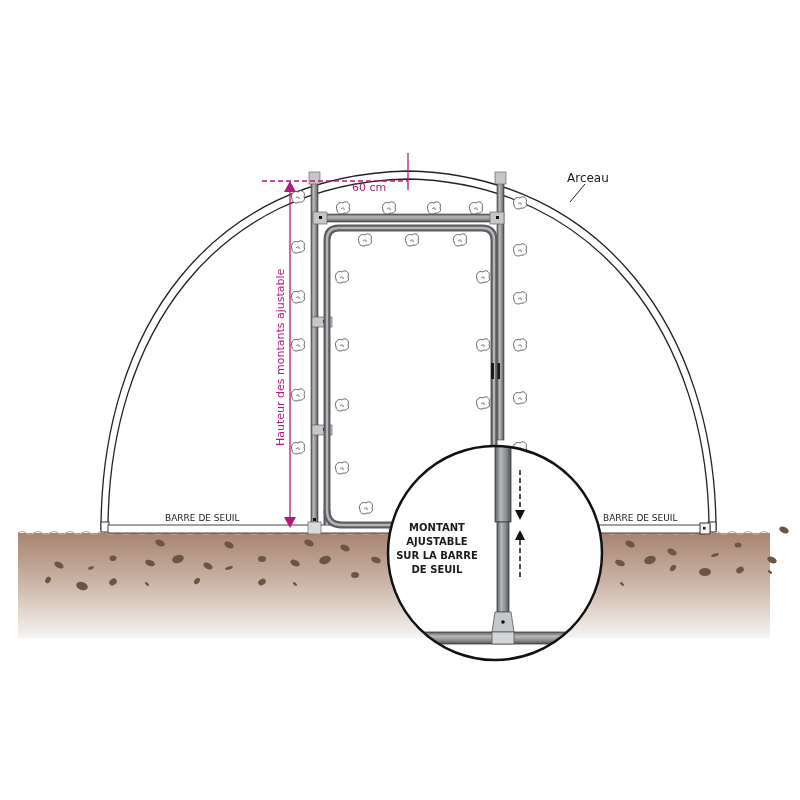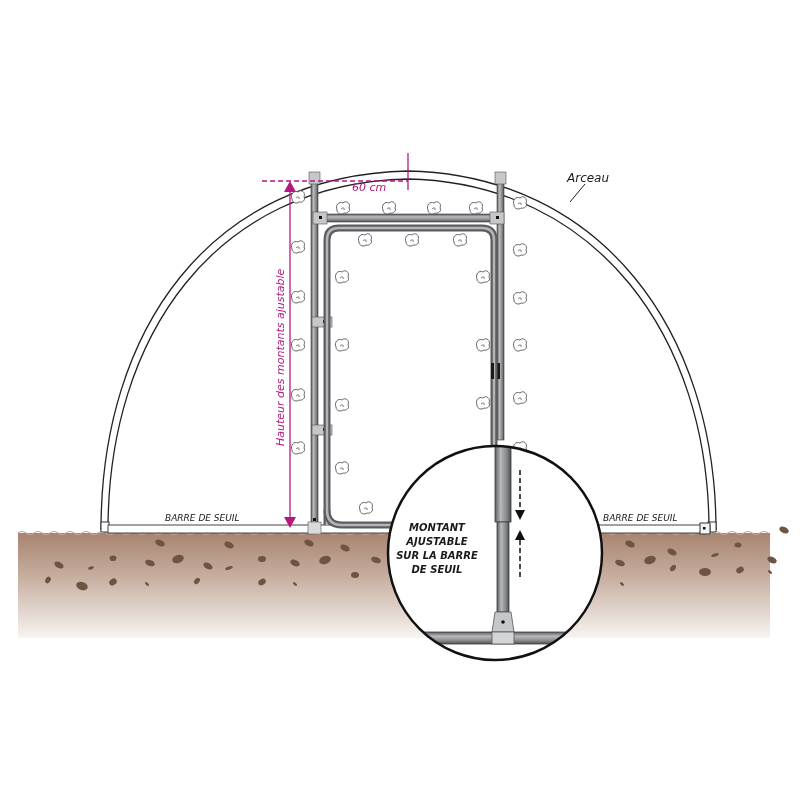--- a/index.html
+++ b/index.html
@@ -1,17 +1,17 @@
 <!DOCTYPE html>
 <html><head>
   <meta charset="utf-8">
   <style>
     html, body { margin: 0; padding: 0; background: #ffffff; }
     body { width: 800px; height: 800px; overflow: hidden; position: relative; font-family: "DejaVu Sans", sans-serif; }
-    #stage { position: absolute; left: 0; top: 0; width: 800px; height: 800px; font-style: italic; }
+    #stage { position: absolute; left: 0; top: 0; width: 800px; height: 800px; }
     svg text { font-family: "DejaVu Sans", sans-serif; }
     .lbl-dark { fill: #1a1a1a; }
     .lbl-magenta { fill: #b5197e; }
     .lbl-bold { font-weight: bold; }
   </style>
 </head>
 <body>
 
 <div id="stage">
 <svg width="800" height="800" viewBox="0 0 800 800" xmlns="http://www.w3.org/2000/svg">

